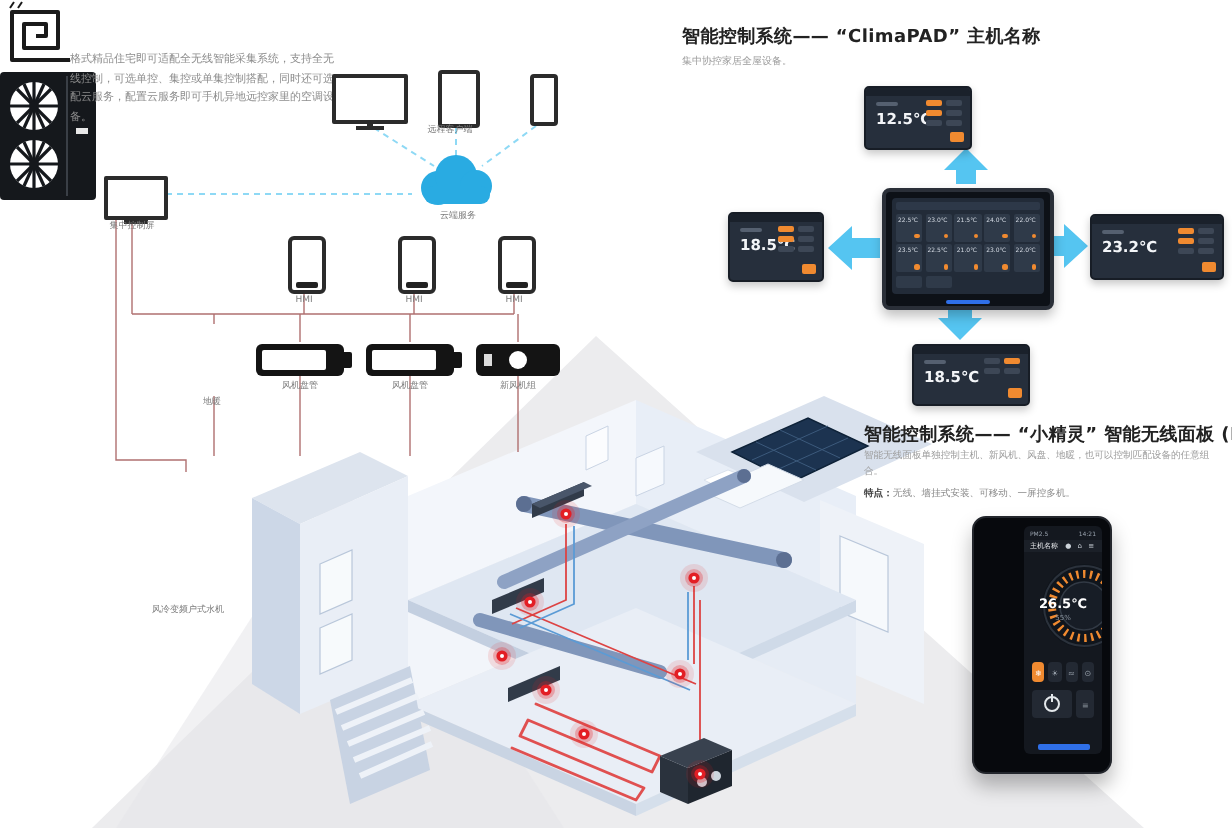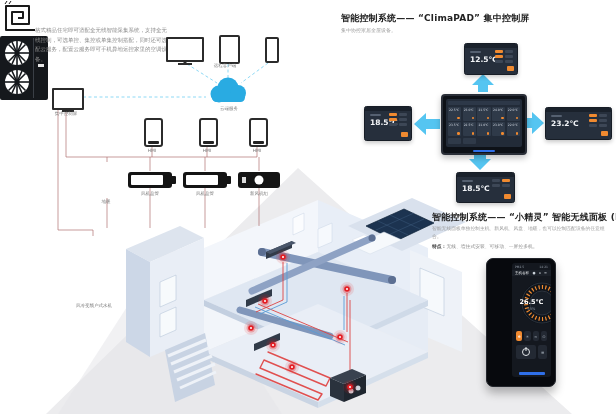--- a/index.html
+++ b/index.html
@@ -53,21 +53,21 @@
   
   .mini-screen{position:absolute;z-index:2;background:#262f3c;border-radius:2.5px;
                box-shadow:0 2px 4px rgba(0,0,0,.22);border:1px solid #171d26;}
   .ms-bar{position:absolute;top:0;left:0;right:0;height:3.5px;background:#1a212b;border-radius:2px 2px 0 0;}
   .ms-tag{position:absolute;left:5px;top:7px;width:11px;height:2px;background:#556070;border-radius:1px;}
   .ms-temp{position:absolute;left:5px;top:11px;font-size:7.5px;font-weight:bold;color:#f3f5f8;}
   .ms-pills{position:absolute;right:4px;top:6px;display:grid;grid-template-columns:8px 8px;gap:2px;}
   .pill{width:8px;height:3px;background:#3d4756;border-radius:1px;}
   .pill.orange{background:#f08a30;}
   .ms-corner{position:absolute;right:3px;bottom:3px;width:7px;height:5px;background:#f08a30;border-radius:1px;}
-  #scr-top{left:464px;top:43px;width:52px;height:30px;}
+  #scr-top{left:432px;top:43px;width:52px;height:30px;}
   #scr-left{left:364px;top:106px;width:46px;height:33px;}
   #scr-right{left:545px;top:107px;width:65px;height:31px;}
   #scr-bottom{left:456px;top:172px;width:57px;height:29px;}
 
   
   .tablet{left:441px;top:94px;width:82px;height:57px;background:#0d1117;border:2px solid #2a2f38;
           border-radius:4px;z-index:2;position:absolute;box-shadow:0 3px 6px rgba(0,0,0,.25);}
   .tablet-screen{position:absolute;left:3px;top:3px;right:3px;bottom:6px;background:#222b38;border-radius:2px;padding:2px;box-sizing:border-box;}
   .tab-top{height:4px;background:#2d3848;border-radius:1px;margin-bottom:1.5px;}
   .tab-grid{display:grid;grid-template-columns:repeat(5,1fr);gap:1.5px;}
@@ -324,21 +324,21 @@
             <line x1="25.5" y1="37.5" x2="8.5" y2="54.5"></line>
           <line x1="12" y1="35" x2="22" y2="57"></line>
             <line x1="22" y1="35" x2="12" y2="57"></line>
         </g>
         <circle cx="17" cy="46" r="2.5" fill="#15181c"></circle>
       </g>
     </svg>
   </div>
   <div class="lbl lbl-outdoor">风冷变频户式水机</div>
 
-  <div class="abs sec-title sec1-title">智能控制系统—— “ClimaPAD” 集中控制屏</div>
+  <div class="abs sec-title sec1-title">智能控制系统—— “ClimaPAD” 主机名称</div>
   <div class="abs sec1-sub">集中协控家居全屋设备。</div>
 
   <div class="mini-screen" id="scr-top">
     <div class="ms-bar"></div>
     <div class="ms-tag"></div>
     <div class="ms-temp">12.5℃</div>
     <div class="ms-pills">
       <span class="pill orange"></span>
         <span class="pill"></span>
         <span class="pill orange"></span>

